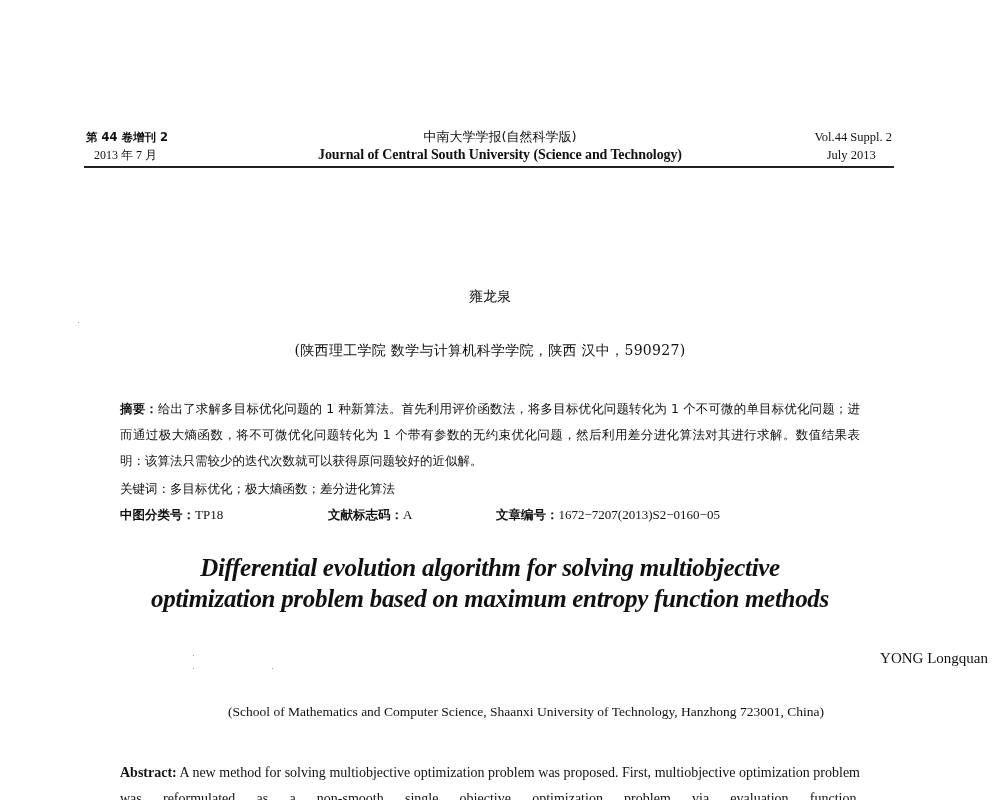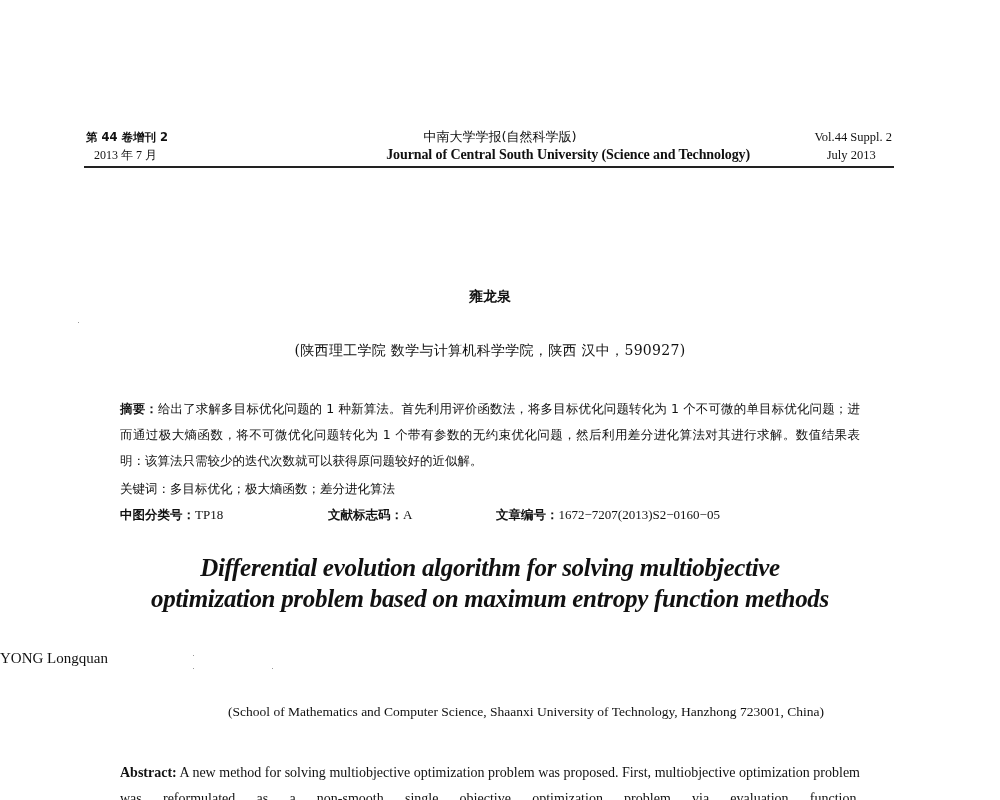--- a/index.html
+++ b/index.html
@@ -27,21 +27,21 @@
       font-size: 12.5px;
       line-height: 18px;
     }
     .hdr-left { left: 86px; text-align: left; }
     .hdr-left .l1 { font-weight: bold; font-family: "DejaVu Sans", sans-serif; font-size: 11.5px; }
     .hdr-left .l2 { padding-left: 8px; font-size: 12px; }
     .hdr-center {
       left: 250px; width: 500px; text-align: center;
     }
     .hdr-center .l1 { font-weight: normal; font-family: "DejaVu Sans", sans-serif; font-size: 13px; }
-    .hdr-center .l2 { font-weight: bold; font-size: 14px; letter-spacing: -0.1px; text-align: right; }
+    .hdr-center .l2 { font-weight: bold; font-size: 14px; letter-spacing: -0.1px; }
     .hdr-right { right: 108px; text-align: center; font-size: 12.5px; }
     .hdr-right .l2 { padding-right: 4px; }
     .hdr-rule {
       position: absolute;
       left: 84px; width: 810px;
       top: 166px;
       height: 2px;
       background: #222;
     }
     
@@ -52,21 +52,21 @@
       font-family: "DejaVu Sans", sans-serif;
       font-weight: bold;
       font-size: 29px;
       letter-spacing: 1px;
     }
     .cn-author {
       position: absolute;
       top: 288px; left: 0; width: 980px;
       text-align: center;
       font-family: "DejaVu Sans", sans-serif;
-      font-weight: bold;
+      font-weight: normal;
       font-size: 14px;
     }
     .cn-affil {
       position: absolute;
       top: 342px; left: 0; width: 980px;
       text-align: center;
       font-family: "DejaVu Serif", serif;
       font-size: 14px;
       letter-spacing: 0.3px;
     }
@@ -108,23 +108,24 @@
       font-family: "Liberation Serif", serif;
       font-weight: bold;
       font-size: 25px;
       line-height: 31px;
       letter-spacing: -0.3px;
       font-style: italic;
     }
     .en-author {
       position: absolute;
       top: 650px; left: 0; width: 980px;
-      text-align: left;
+      text-align: right;
       font-family: "Liberation Serif", serif;
       font-size: 15px;
+      padding-left: 8px;
     }
     .en-affil {
       position: absolute;
       top: 704px; left: 0; width: 980px;
       text-align: center;
       font-family: "Liberation Serif", serif;
       font-size: 13.5px;
       padding-left: 36px;
     }
     .en-abstract {

